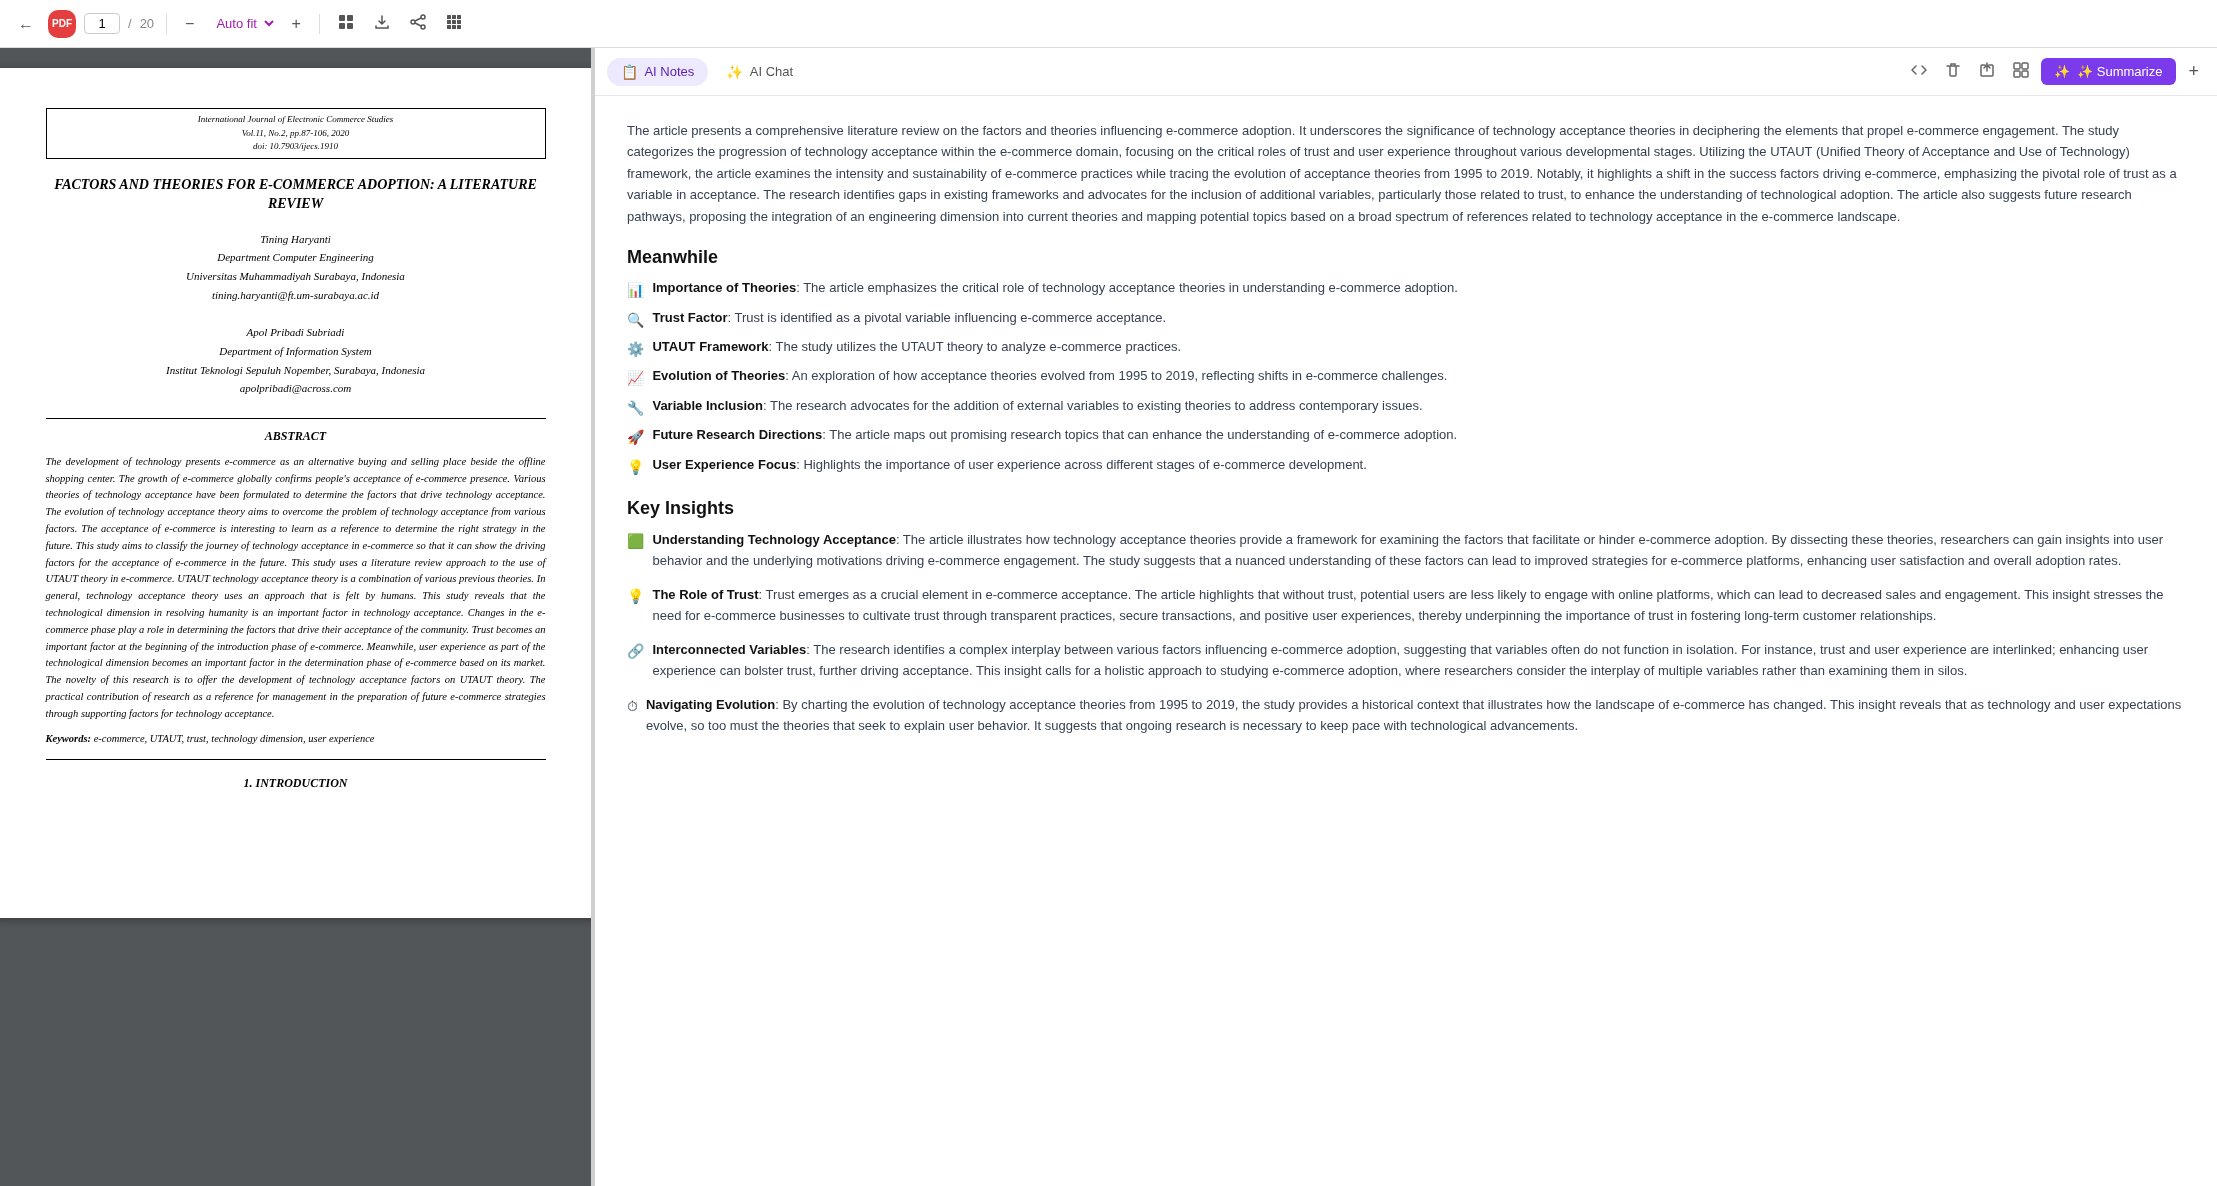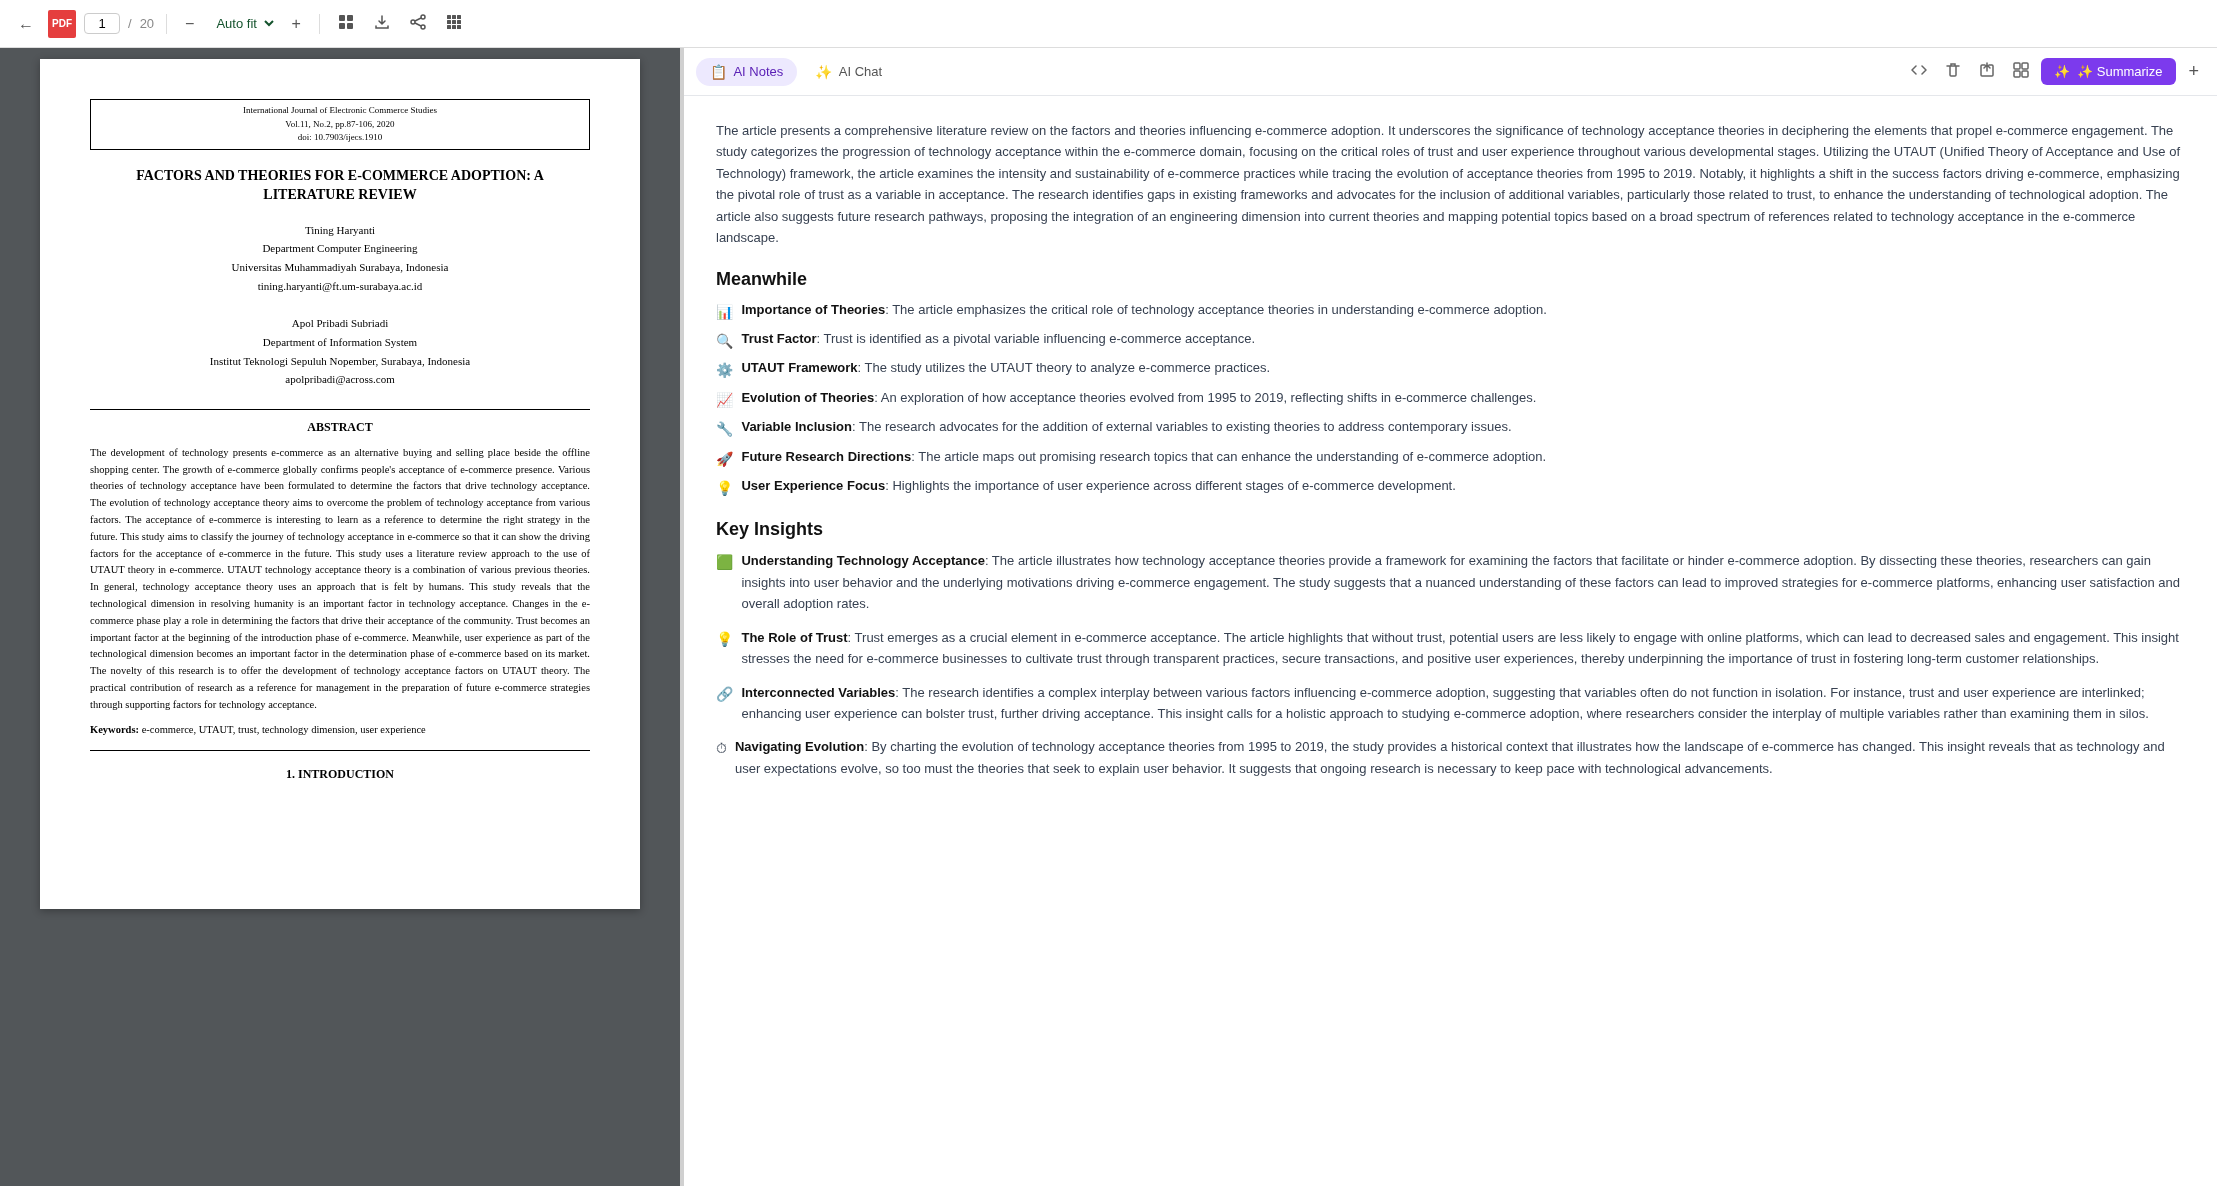--- a/index.html
+++ b/index.html
@@ -5,36 +5,36 @@
     * { box-sizing: border-box; margin: 0; padding: 0; }
     body { font-family: -apple-system, BlinkMacSystemFont, 'Segoe UI', sans-serif; background: #f0f0f0; display: flex; flex-direction: column; height: 100vh; overflow: hidden; }
 
     
     .toolbar {
       display: flex; align-items: center; background: #fff; border-bottom: 1px solid #ddd;
       height: 48px; padding: 0 12px; gap: 8px; flex-shrink: 0;
     }
     .toolbar-left { display: flex; align-items: center; gap: 8px; flex: 1; }
     .nav-btn { background: none; border: none; cursor: pointer; padding: 4px 6px; border-radius: 4px; color: #555; font-size: 16px; }
-    .pdf-icon { background: #e53e3e; color: white; border-radius: 2px; width: 28px; height: 28px; display: flex; align-items: center; justify-content: center; font-size: 10px; font-weight: bold; flex-shrink: 0; }
+    .pdf-icon { background: #e53e3e; color: white; border-radius: 10px; width: 28px; height: 28px; display: flex; align-items: center; justify-content: center; font-size: 10px; font-weight: bold; flex-shrink: 0; }
     .page-input { width: 36px; text-align: center; border: 1px solid #ccc; border-radius: 4px; padding: 2px 4px; font-size: 13px; }
     .page-sep { color: #888; font-size: 13px; }
     .page-total { color: #888; font-size: 13px; }
     .zoom-divider { width: 1px; height: 20px; background: #ddd; margin: 0 4px; }
     .zoom-btn { background: none; border: none; cursor: pointer; padding: 4px 6px; color: #555; font-size: 16px; border-radius: 4px; }
-    .zoom-select { border: none; background: none; font-size: 13px; color: #14532d; cursor: pointer; padding: 2px 4px; border-radius: 4px; }
+    .zoom-select { border: none; background: none; font-size: 13px; color: #a21caf; cursor: pointer; padding: 2px 4px; border-radius: 4px; }
     .toolbar-icon-btn { background: none; border: none; cursor: pointer; padding: 4px 6px; border-radius: 4px; color: #555; font-size: 16px; }
 
     
     .main-content { display: flex; flex: 1; overflow: hidden; }
 
     
     .pdf-pane {
-      width: 680px; background: #525659; overflow-y: auto; display: flex; flex-direction: column;
-      align-items: center; padding: 11px; flex-shrink: 0;
+      width: 591px; background: #525659; overflow-y: auto; display: flex; flex-direction: column;
+      align-items: center; padding: 20px; flex-shrink: 0; font-style: italic;
     }
     .pdf-page {
       background: white; width: 600px; min-height: 850px; padding: 40px 50px;
       box-shadow: 0 2px 8px rgba(0,0,0,0.3); font-family: 'Times New Roman', serif;
     }
     .divider-bar { width: 4px; background: #d0d0d0; cursor: col-resize; flex-shrink: 0; }
 
     
     .ai-panel { flex: 1; background: #fff; display: flex; flex-direction: column; overflow: hidden; }
     .ai-tab-bar {

